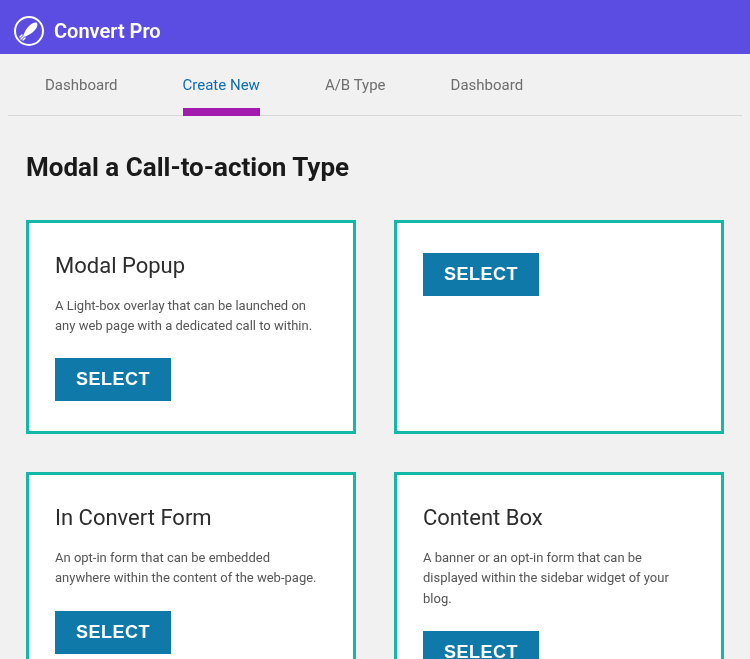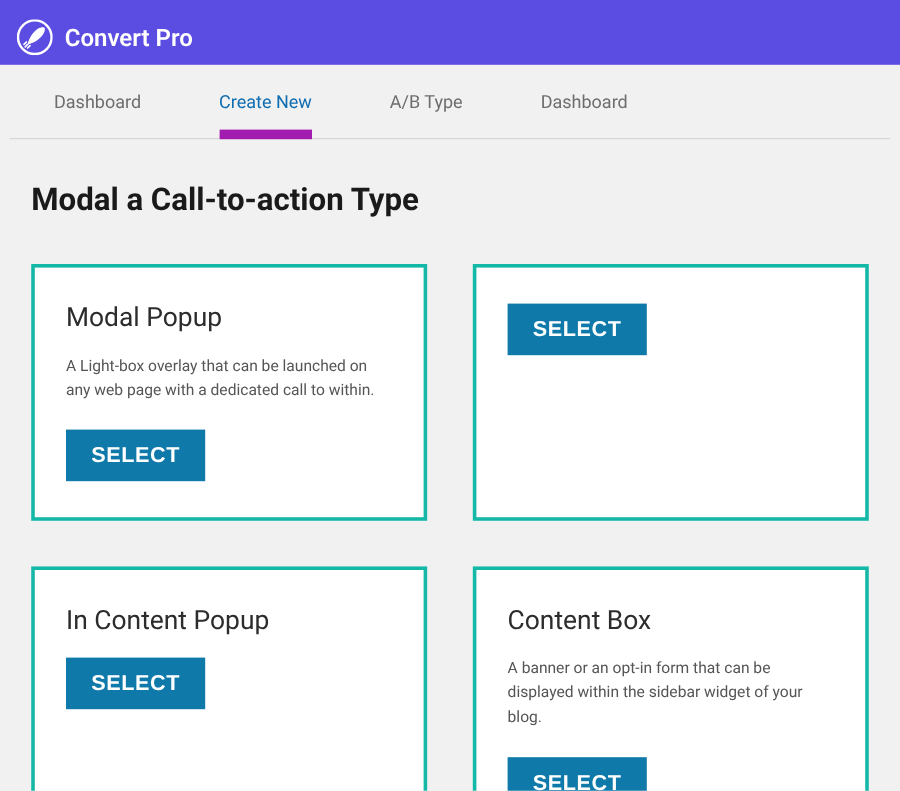--- a/index.html
+++ b/index.html
@@ -54,21 +54,22 @@
       <h2 class="card-title">Modal Popup</h2>
       <p class="card-desc">A Light-box overlay that can be launched on any web page with a dedicated call to within.</p>
       <button class="select-btn">SELECT</button>
     </div>
 
     <div class="card">
       <button class="select-btn">SELECT</button>
     </div>
 
     <div class="card">
-      <h2 class="card-title">In Content Popup</h2>
+      <h2 class="card-title">In Convert Form</h2>
+      <p class="card-desc">An opt-in form that can be embedded anywhere within the content of the web-page.</p>
       <button class="select-btn">SELECT</button>
     </div>
 
     <div class="card">
       <h2 class="card-title">Content Box</h2>
       <p class="card-desc">A banner or an opt-in form that can be displayed within the sidebar widget of your blog.</p>
       <button class="select-btn">SELECT</button>
     </div>
 
   </div>

